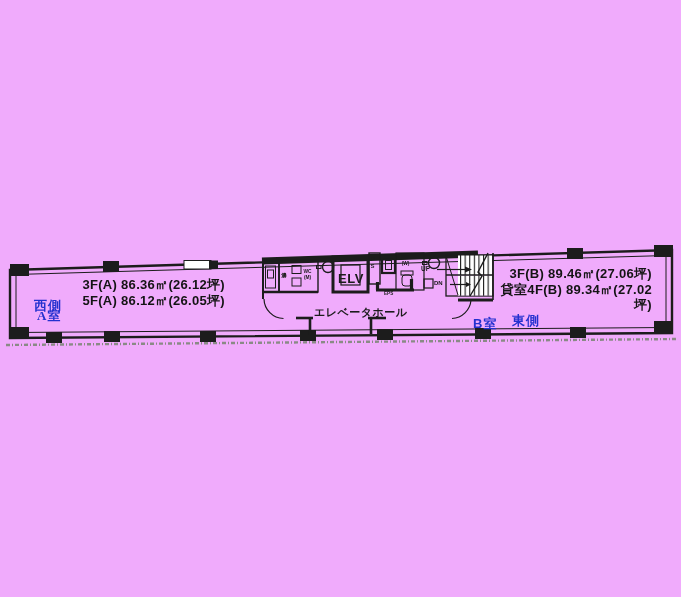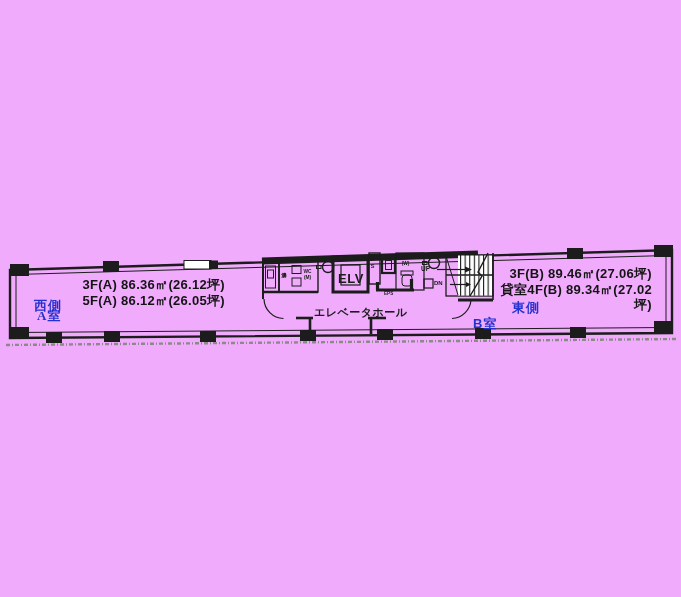--- a/index.html
+++ b/index.html
@@ -148,21 +148,21 @@
     <div>5F(A) 86.12㎡(26.05坪)</div>
   </div>
 
   <div class="area-block" style="left:492px;top:266px;width:160px;">
     <div>3F(B) 89.46㎡(27.06坪)</div>
     <div>貸室4F(B) 89.34㎡(27.02坪)</div>
   </div>
 
   <div class="side-lbl" style="left:34px;top:297px;">西側</div>
   <div class="side-lbl" style="left:37px;top:307px;font-family:Liberation Serif, serif;">A室</div>
-  <div class="side-lbl" style="left:470px;top:299px;padding-left:42px;">東側</div>
+  <div class="side-lbl" style="left:470px;top:312px;padding-left:42px;">東側</div>
   <div class="side-lbl" style="left:473px;top:315px;">B室</div>
 
   <div class="lbl tiny" style="left:337px;top:271px;width:28px;text-align:center;font-size:13px;letter-spacing:.5px;">ELV</div>
 
   <div class="lbl tiny" style="left:314px;top:305px;font-size:11px;letter-spacing:.5px;">エレベータホール</div>
 
   <div class="lbl tiny wc" style="left:301px;top:269px;font-size:4.8px;">WC(M)</div>
 
   <div class="lbl tiny wc" style="left:399px;top:255px;font-size:4.8px;">WC(W)</div>
 

